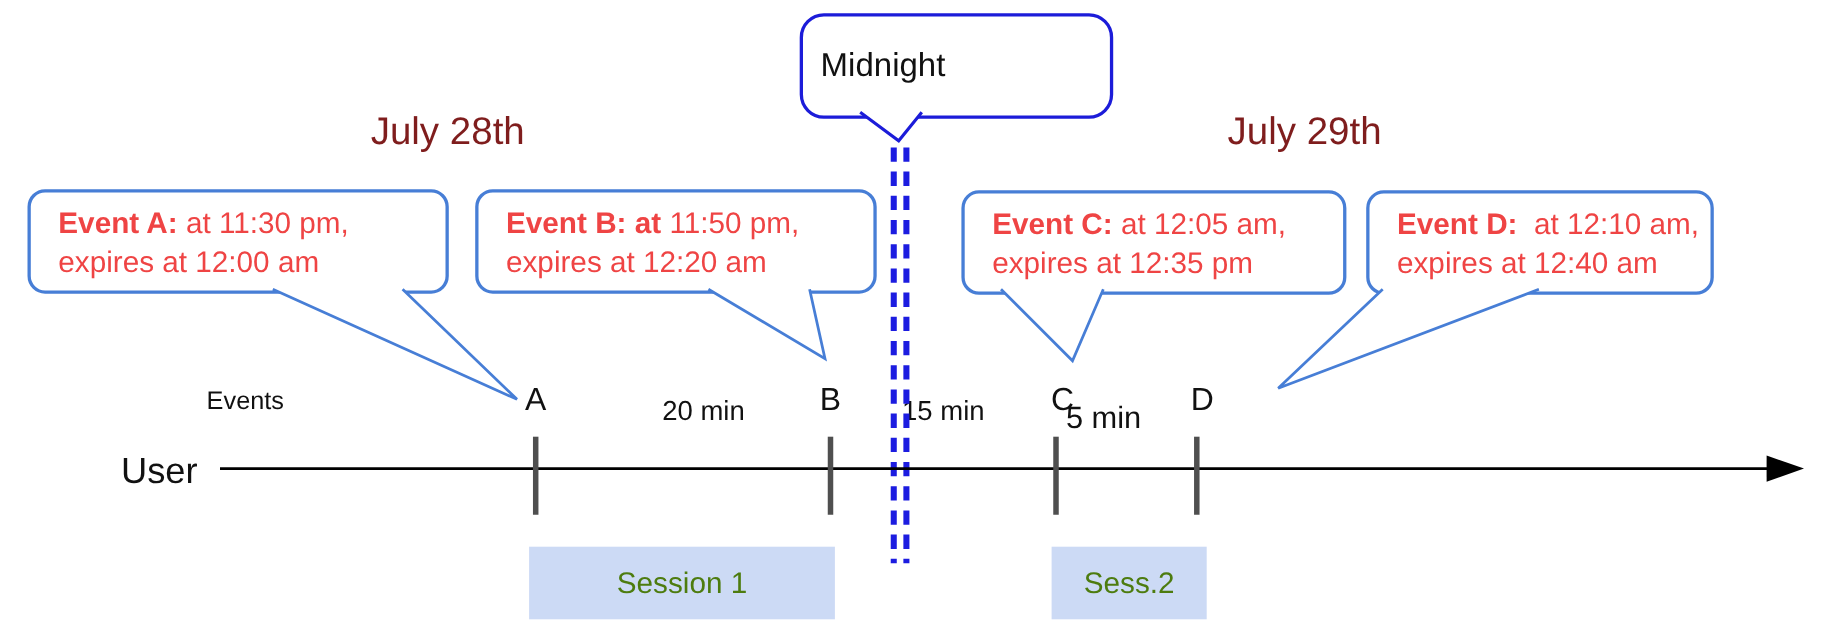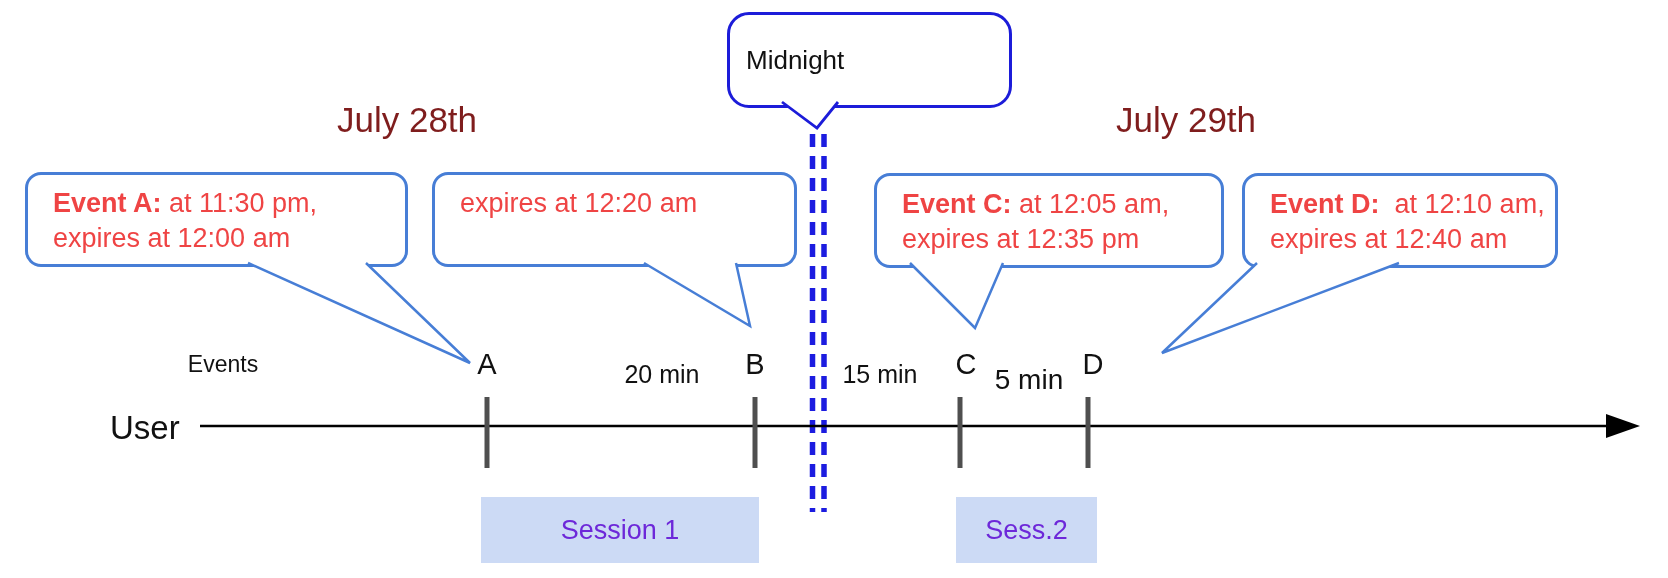--- a/index.html
+++ b/index.html
@@ -34,35 +34,35 @@
     position: absolute;
     left: 727px; top: 12px;
     width: 285px; height: 96px;
     background: #ffffff;
     border: 3px solid #1c1cd9;
     border-radius: 22px;
     box-sizing: border-box;
     z-index: 1;
     display: flex; align-items: center;
   }
-  .midnight-bubble .txt { font-size: 26px; padding-left: 16px; }
+  .midnight-bubble .txt { font-size: 30px; padding-left: 16px; }
   .date-label {
     position: absolute; top: 100px; width: 240px;
     text-align: center; font-size: 35px; color: #7f1d1d;
   }
   .events-label { position: absolute; left: 173px; top: 351px; width: 100px; text-align: center; font-size: 23px; }
   .user-label { position: absolute; left: 110px; top: 409px; font-size: 33px; }
   .tick-letter { position: absolute; top: 348px; width: 60px; text-align: center; font-size: 29px; }
-  .interval-label { position: absolute; top: 360px; width: 120px; text-align: center; font-size: 25px; }
+  .interval-label { position: absolute; top: 360px; width: 120px; text-align: left; font-size: 25px; }
   .interval-label.small { font-size: 28px; top: 364px; }
   .session-box {
     position: absolute; top: 497px; height: 66px;
     background: #ccdaf5;
     display: flex; align-items: center; justify-content: center;
-    font-size: 27px; color: #6d28d9;
+    font-size: 27px; color: #4d7c0f;
     z-index: 1;
   }
   svg.overlay {
     position: absolute; left: 0; top: 0;
     z-index: 5; pointer-events: none;
   }
 </style>
 </head>
 <body>
 
@@ -74,20 +74,21 @@
   <div class="midnight-bubble">
     <div class="txt">Midnight</div>
   </div>
 
   <div class="callout" style="left:25px; top:172px; width:383px;">
     <div class="line"><span class="b">Event A:</span><span> at 11:30 pm,</span></div>
     <div class="line">expires at 12:00 am</div>
   </div>
 
   <div class="callout" style="left:432px; top:172px; width:365px;">
+    <div class="line"><span class="b">Event B: at</span><span> 11:50 pm,</span></div>
     <div class="line">expires at 12:20 am</div>
   </div>
 
   <div class="callout" style="left:862px; top:173px; width:350px;margin-left:12px;">
     <div class="line"><span class="b">Event C:</span><span> at 12:05 am,</span></div>
     <div class="line">expires at 12:35 pm</div>
   </div>
 
   <div class="callout" style="left:1242px; top:173px; width:316px;">
     <div class="line"><span class="b">Event D:</span><span>  at 12:10 am,</span></div>

